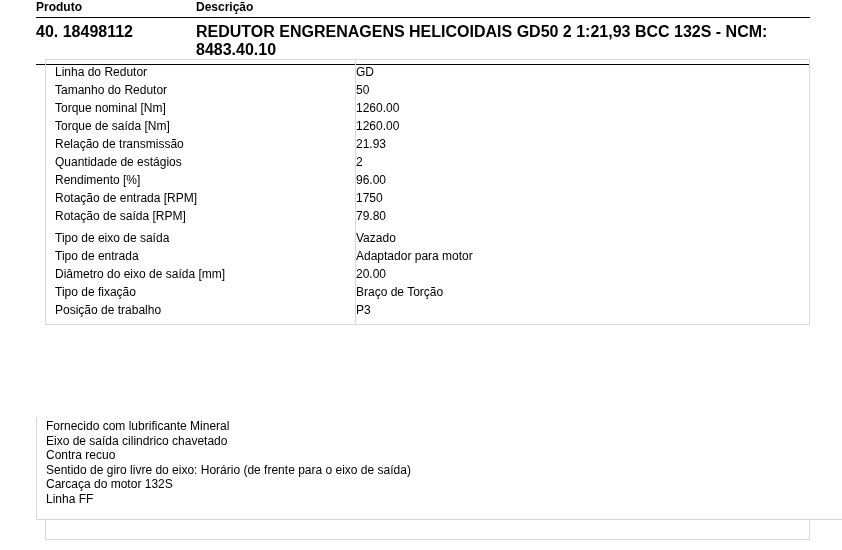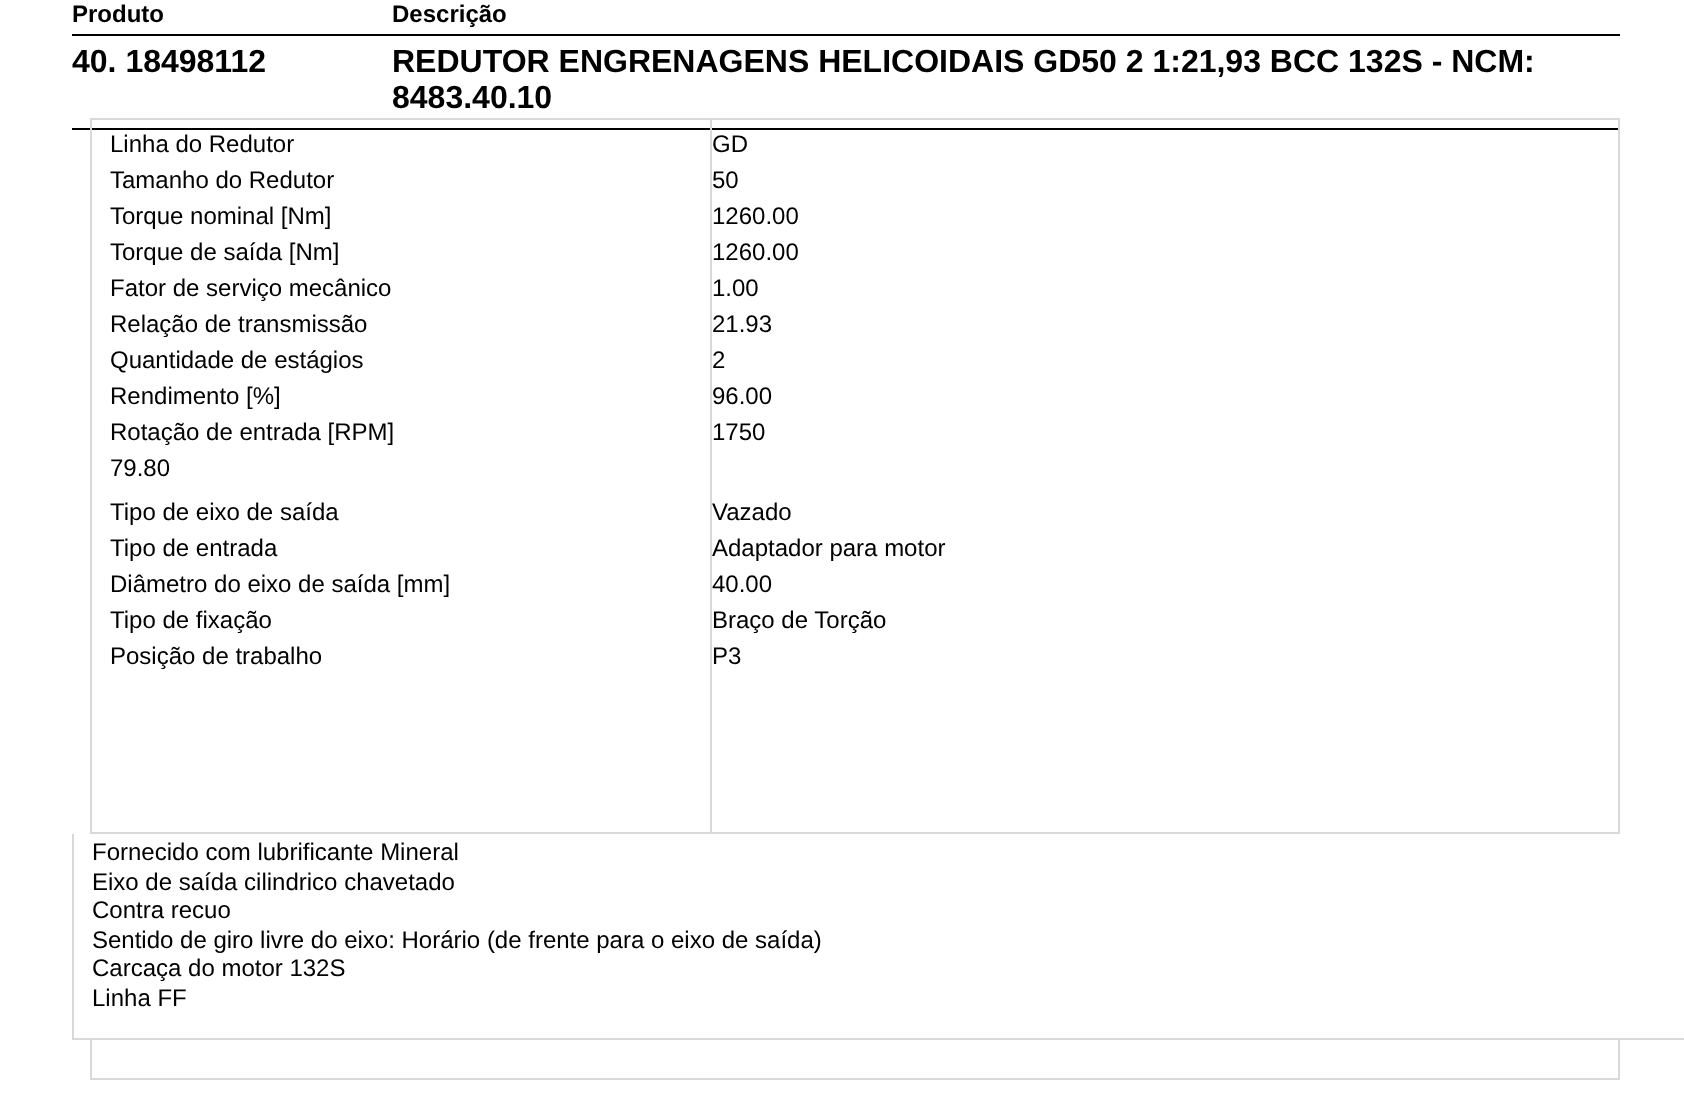--- a/index.html
+++ b/index.html
@@ -63,21 +63,21 @@
     border-top: 1px solid #000000;
     width: 774px;
   }
 
   
   .spec-box {
     position: absolute;
     left: 45px;
     top: 59px;
     width: 765px;
-    height: 358px;
+    height: 266px;
     border: 1px solid #d9d9d9;
     box-sizing: border-box;
   }
   .spec-divider {
     position: absolute;
     left: 309px;
     top: 0;
     width: 0;
     height: 100%;
     border-left: 1px solid #d9d9d9;
@@ -173,53 +173,50 @@
         </div>
         <div class="spec-row">
           <div class="spec-key">Torque nominal [Nm]</div>
           <div class="spec-val">1260.00</div>
         </div>
         <div class="spec-row">
           <div class="spec-key">Torque de saída [Nm]</div>
           <div class="spec-val">1260.00</div>
         </div>
         <div class="spec-row">
-          <div class="spec-key">Fator de serviço mecânico</div>
-          <div class="spec-val">1.00</div>
-        </div>
-        <div class="spec-row">
           <div class="spec-key">Relação de transmissão</div>
           <div class="spec-val">21.93</div>
         </div>
         <div class="spec-row">
           <div class="spec-key">Quantidade de estágios</div>
           <div class="spec-val">2</div>
         </div>
         <div class="spec-row">
           <div class="spec-key">Rendimento [%]</div>
           <div class="spec-val">96.00</div>
         </div>
         <div class="spec-row">
           <div class="spec-key">Rotação de entrada [RPM]</div>
           <div class="spec-val">1750</div>
         </div>
         <div class="spec-row">
+          <div class="spec-key">Rotação de saída [RPM]</div>
           <div class="spec-val">79.80</div>
         </div>
         <div class="spec-row gap">
           <div class="spec-key">Tipo de eixo de saída</div>
           <div class="spec-val">Vazado</div>
         </div>
         <div class="spec-row">
           <div class="spec-key">Tipo de entrada</div>
           <div class="spec-val">Adaptador para motor</div>
         </div>
         <div class="spec-row">
           <div class="spec-key">Diâmetro do eixo de saída [mm]</div>
-          <div class="spec-val">40.00</div>
+          <div class="spec-val">20.00</div>
         </div>
         <div class="spec-row">
           <div class="spec-key">Tipo de fixação</div>
           <div class="spec-val">Braço de Torção</div>
         </div>
         <div class="spec-row">
           <div class="spec-key">Posição de trabalho</div>
           <div class="spec-val">P3</div>
         </div>
       </div>

